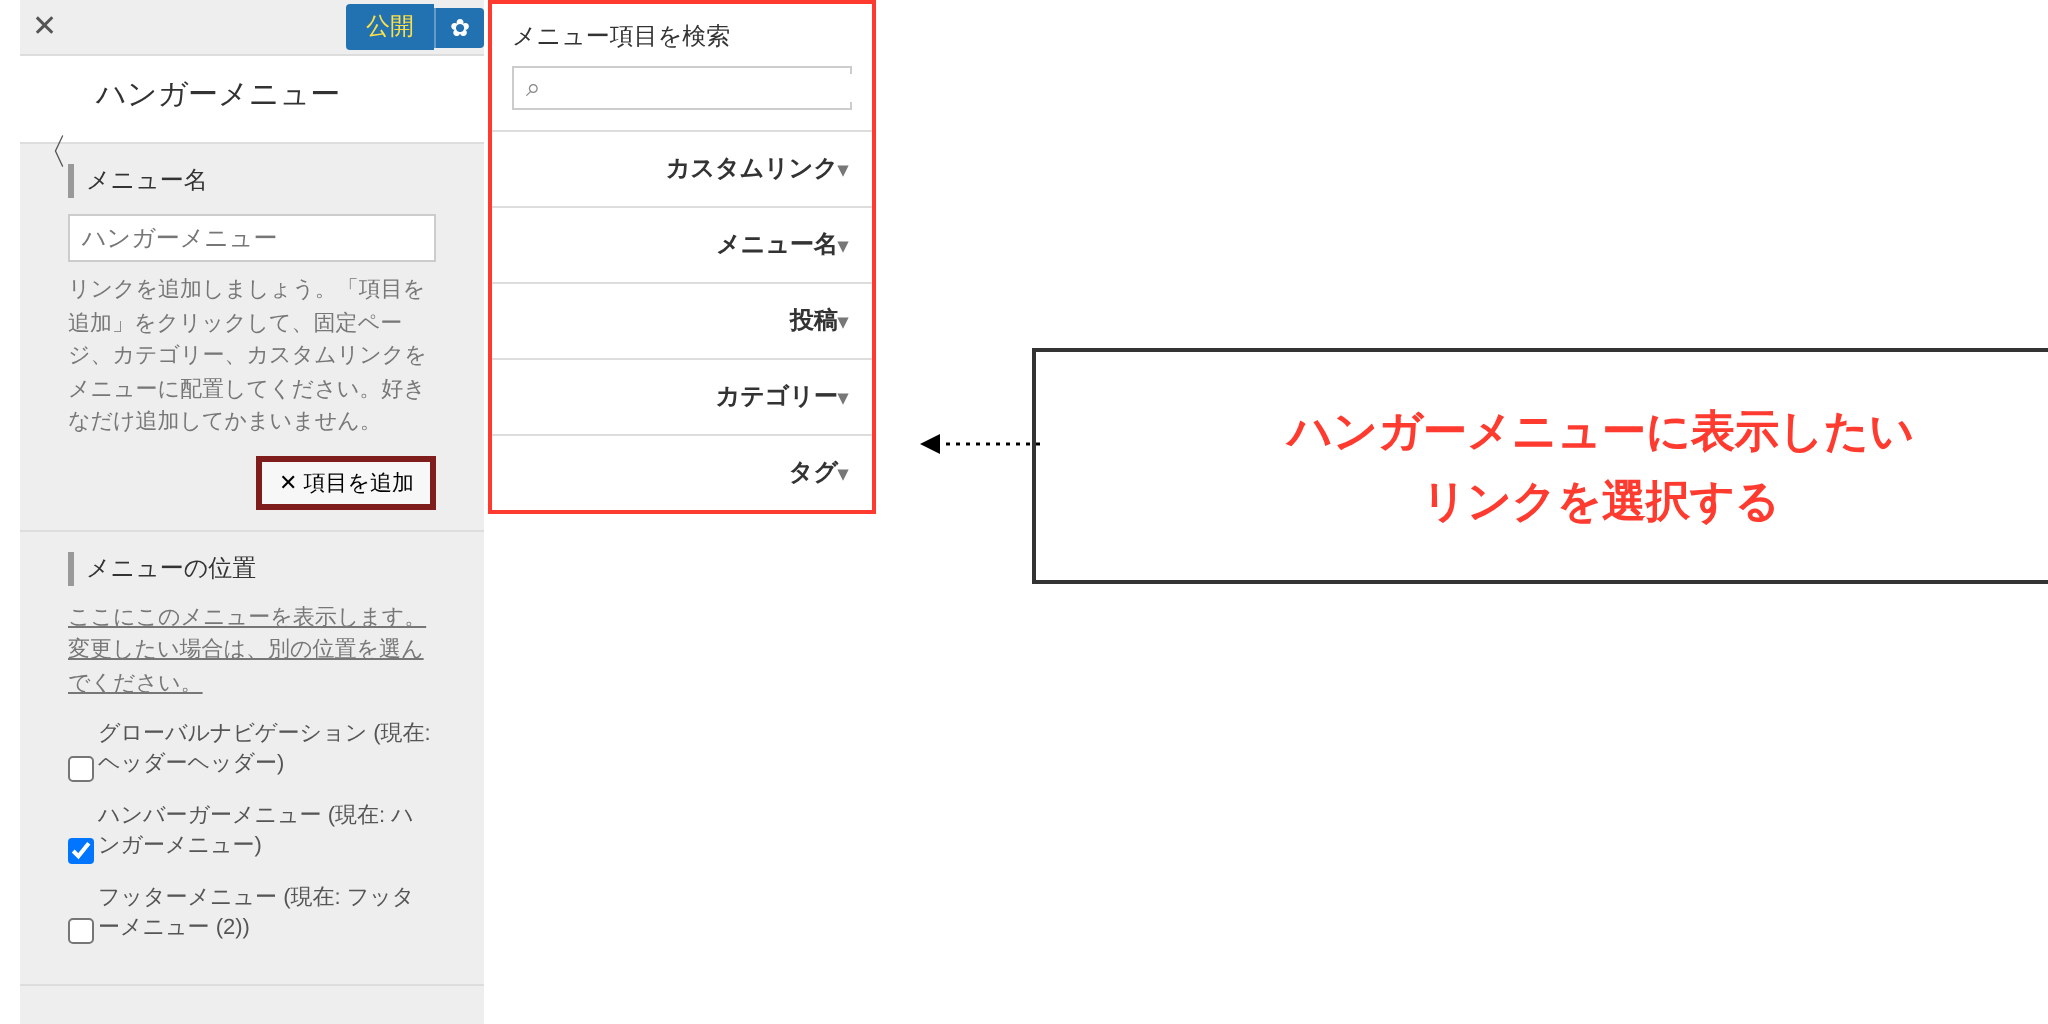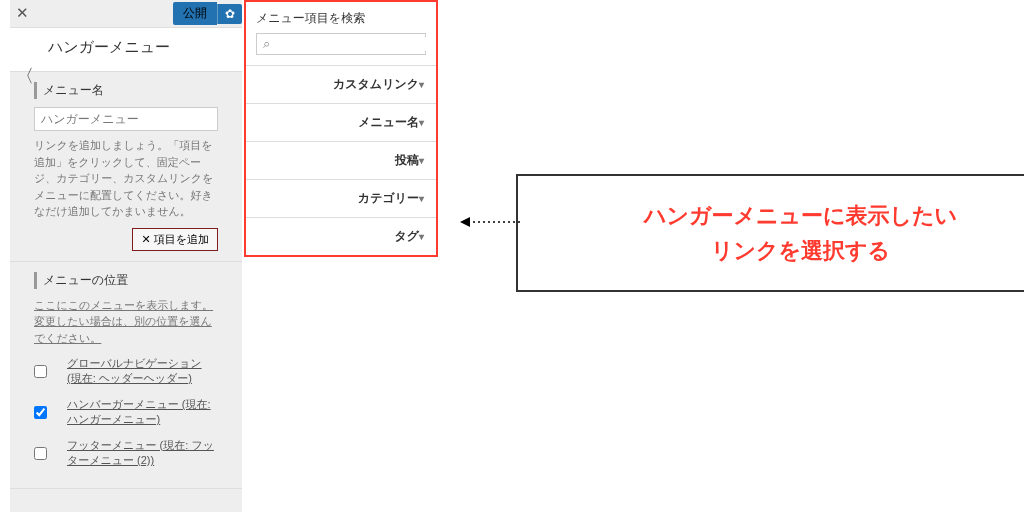--- a/index.html
+++ b/index.html
@@ -32,21 +32,21 @@
 .close-btn {
   position: absolute;
   left: 6px;
   top: 4px;
   font-size: 15px;
   cursor: pointer;
   color: #555;
 }
 .publish-btn {
   background: #2271b1;
-  color: #000000;
+  color: #fde047;
   font-size: 12px;
   padding: 3px 10px;
   border: none;
   border-radius: 2px 0 0 2px;
   cursor: pointer;
 }
 .gear-btn {
   background: #2271b1;
   color: #fff;
   font-size: 12px;
@@ -104,34 +104,33 @@
   font-size: 11px;
   color: #777;
   margin-top: 6px;
   line-height: 1.5;
 }
 .add-item-btn {
   float: right;
   margin-top: 8px;
   font-size: 11px;
   padding: 3px 8px;
-  border: 1px solid #7f1d1d;
+  border: 3px solid #7f1d1d;
   background: #f7f7f7;
   cursor: pointer;
 }
 .clearfix::after { content:""; display:block; clear:both; }
 .checkbox-row {
   display: flex;
-  align-items: center;
-  gap: 20px;
+  align-items: flex-end;
+  gap: 2px;
   font-size: 11px;
   color: #555;
   margin-bottom: 10px;
   line-height: 1.4;
-  text-decoration: underline;
 }
 .checkbox-row input { margin-top: 1px; }
 
 
 .panel2 {
   position: absolute;
   left: 244px;
   top: 0;
   width: 194px;
   border: 2px solid #ff3b30;

